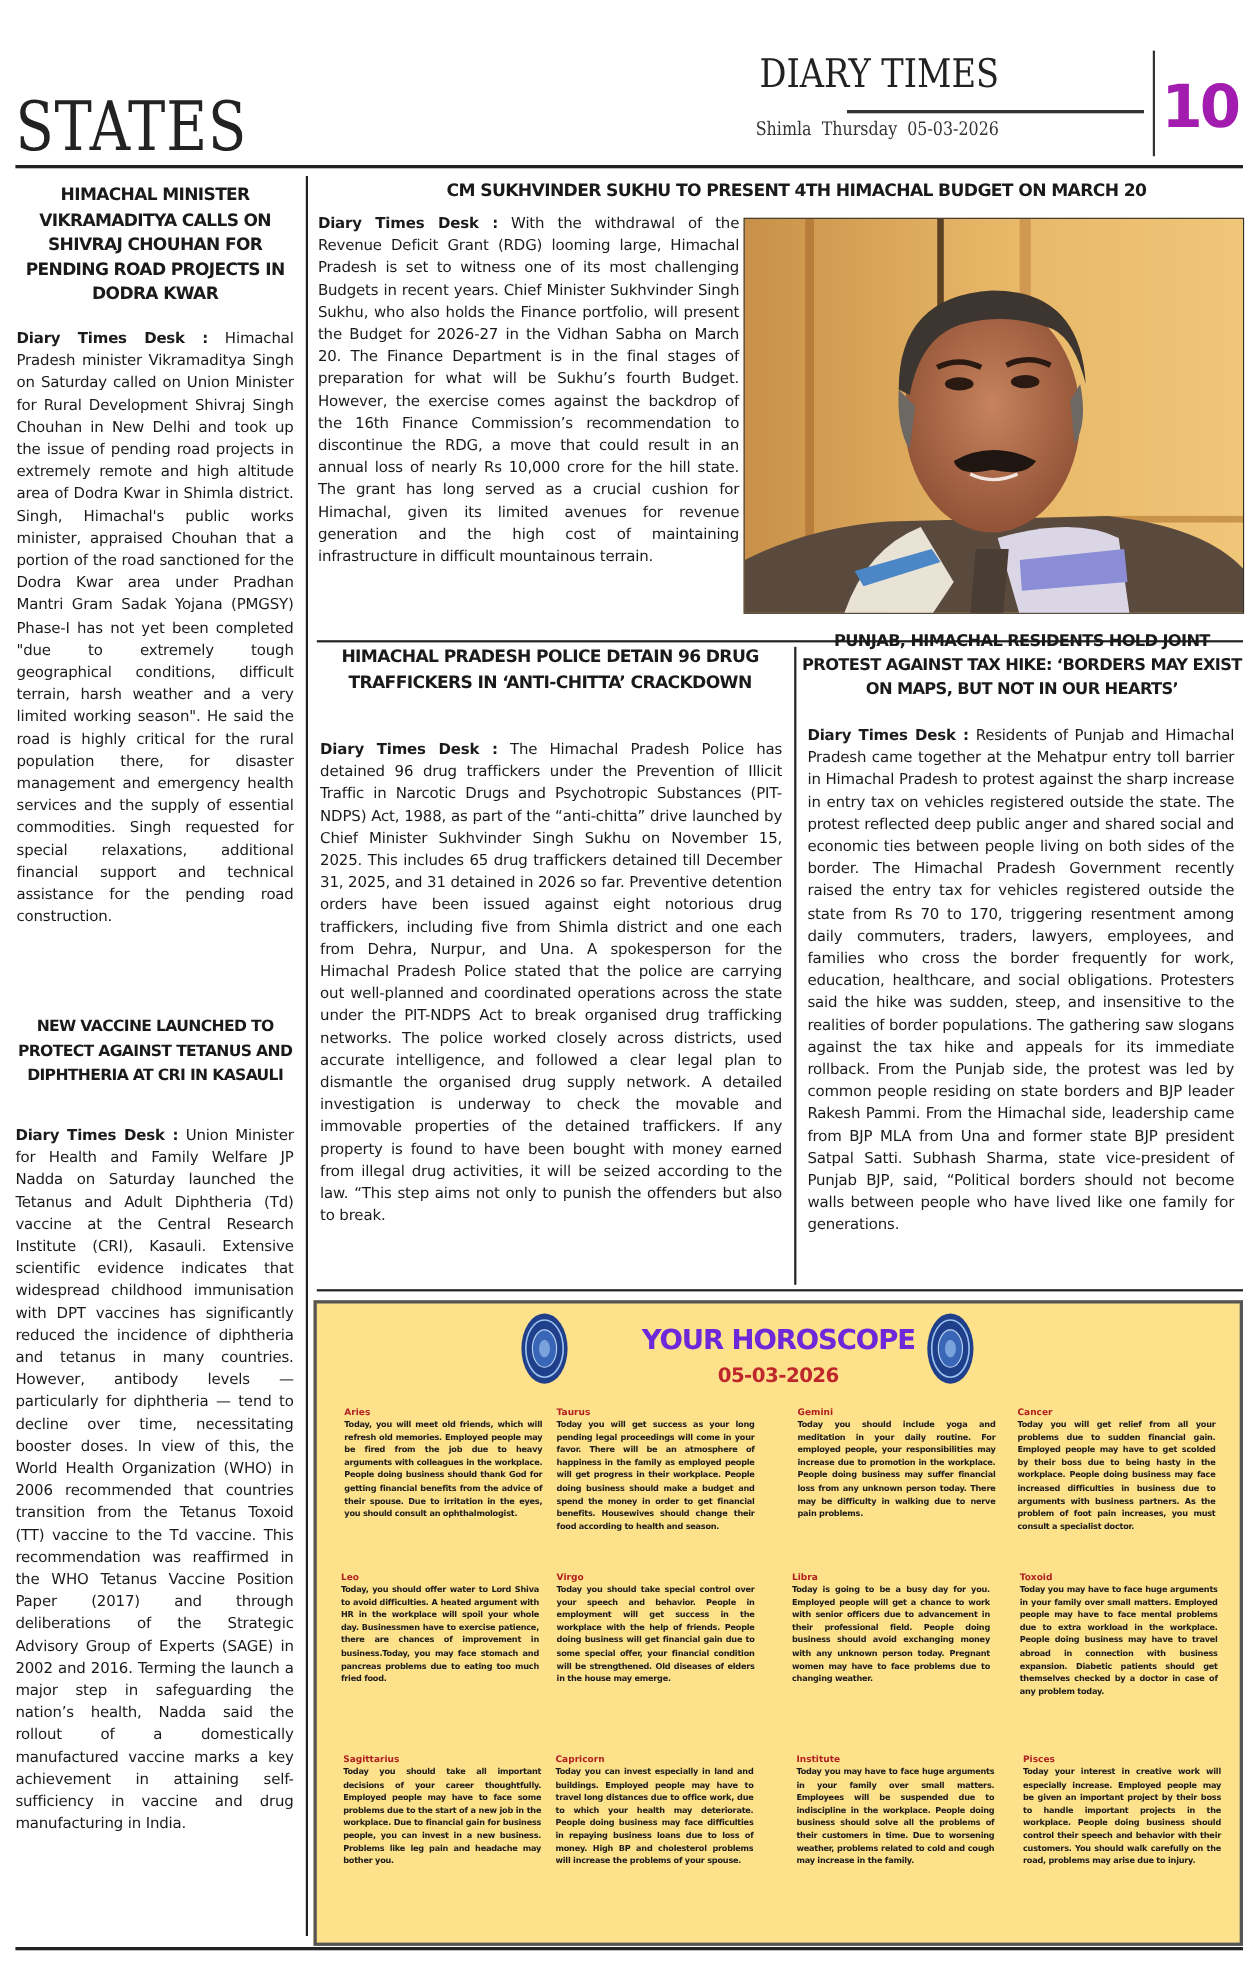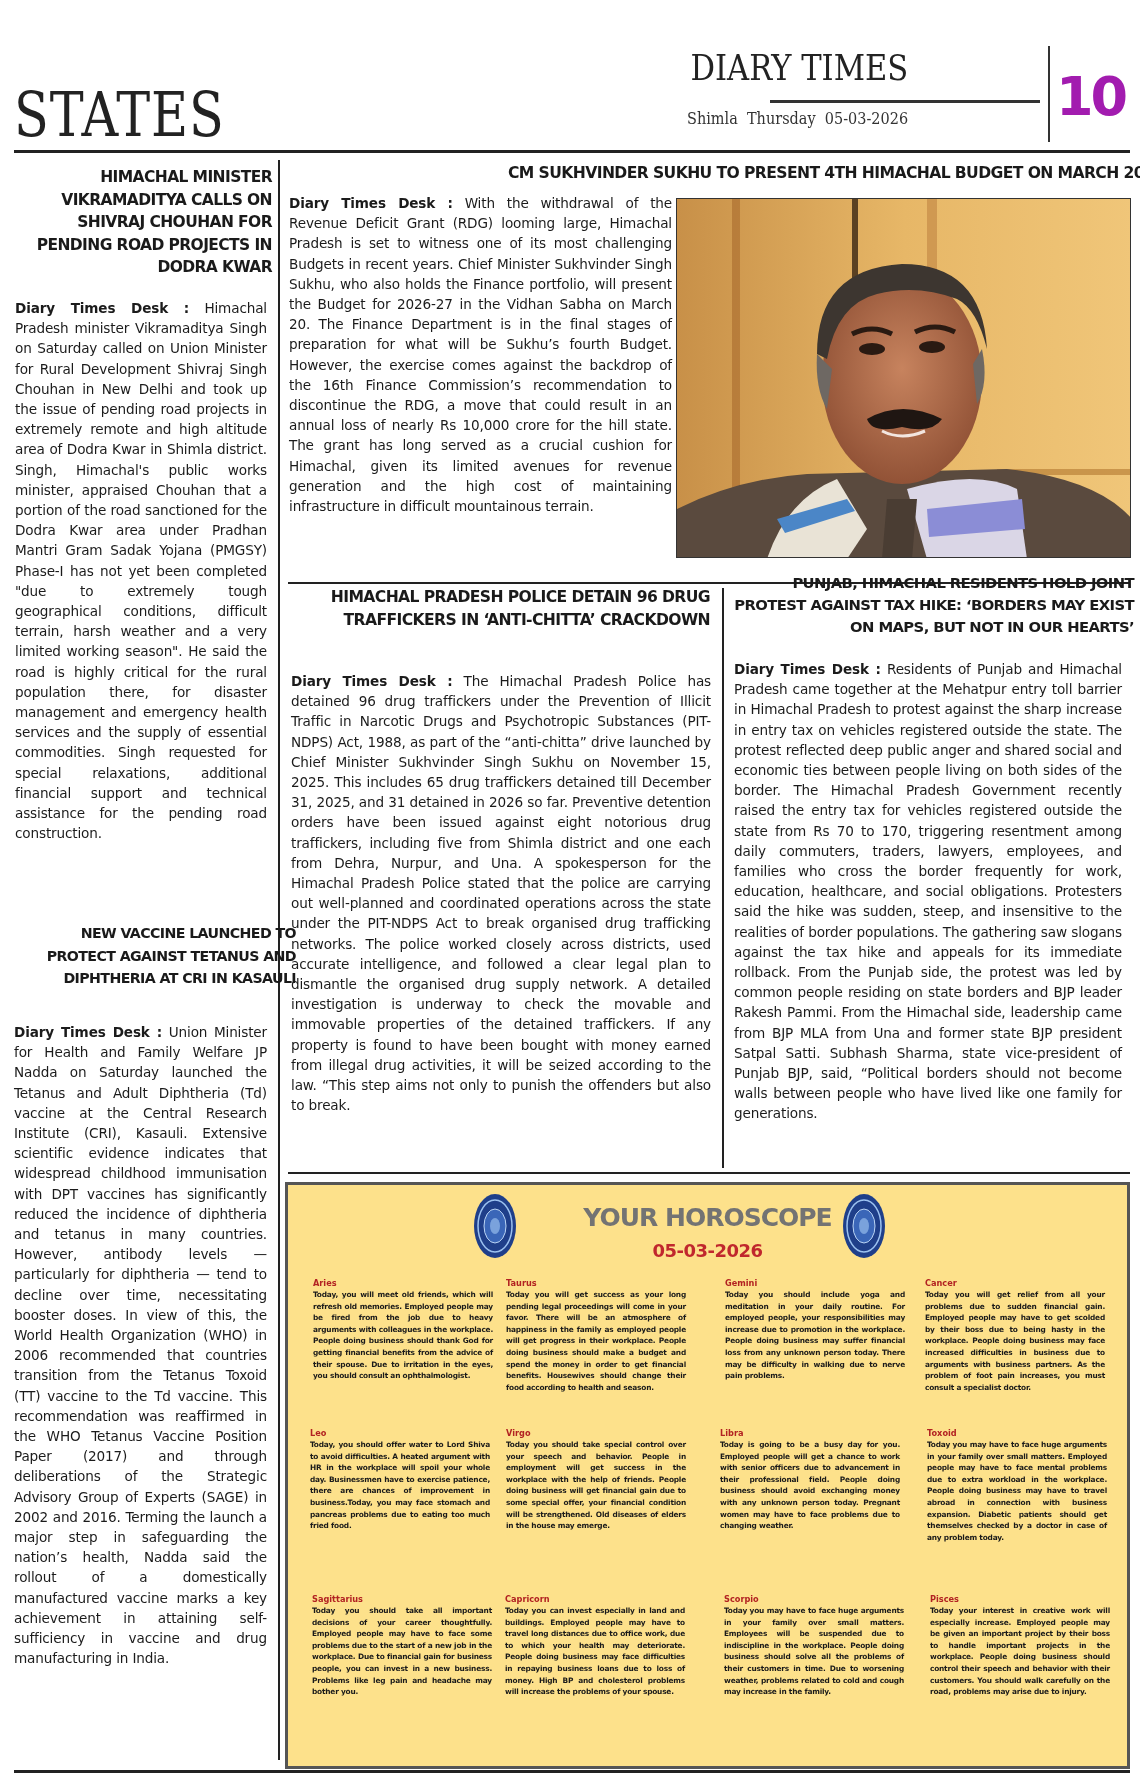--- a/index.html
+++ b/index.html
@@ -14,42 +14,42 @@
   .mast-rule { left: 770px; top: 100px; width: 270px; height: 3px; background: #333; }
   .mast-dateline { right: 232px; top: 108px; font-family: "DejaVu Serif", serif; font-size: 17px; color: #333; transform: scaleX(0.85); transform-origin: right top; white-space: nowrap; }
   .mast-vrule { left: 1048px; top: 46px; width: 2px; height: 96px; background: #333; }
   .page-number { left: 1056px; top: 70px; font-family: "DejaVu Sans", sans-serif; font-weight: 700; font-size: 54px; color: #a21caf; letter-spacing: -3px; line-height: 1; }
   .top-rule { left: 14px; top: 150px; width: 1116px; height: 3px; background: #222; }
 
   
   .vrule { width: 2px; background: #222; }
 
   
-  .headline { font-family: "DejaVu Sans", sans-serif; font-weight: 700; text-align: right; color: #1a1a1a; letter-spacing: -0.6px; }
+  .headline { font-family: "DejaVu Sans", sans-serif; font-weight: 700; text-align: center; color: #1a1a1a; letter-spacing: -0.6px; }
   .hl-left { left: 10px; top: 166px; width: 262px; font-size: 15.5px; line-height: 22.5px; }
-  .hl-vaccine { left: 10px; top: 922px; width: 262px; font-size: 14.2px; line-height: 22.5px; margin-left: 24px; }
+  .hl-vaccine { left: 10px; top: 922px; width: 262px; font-size: 14.2px; line-height: 22.5px; }
   .hl-budget { left: 304px; top: 162px; width: 840px; font-size: 15.6px; line-height: 22px; }
   .hl-police { left: 290px; top: 586px; width: 420px; font-size: 15.6px; line-height: 23px; }
   .hl-punjab { left: 724px; top: 572px; width: 410px; font-size: 14.8px; line-height: 22px; }
 
   
   .body { font-family: "DejaVu Sans", sans-serif; font-size: 13.6px; line-height: 20.2px; text-align: justify; color: #1b1b1b; letter-spacing: -0.15px; }
   .body .lead { font-weight: 700; }
   .body-left { left: 15px; top: 298px; width: 252px; }
   .body-vaccine { left: 14px; top: 1022px; width: 253px; }
   .body-budget { left: 289px; top: 193px; width: 383px; }
   .body-police { left: 291px; top: 671px; width: 420px; }
   .body-punjab { left: 734px; top: 659px; width: 388px; }
 
   
   .photo { left: 676px; top: 198px; width: 455px; height: 360px; border: 1px solid #333; overflow: hidden; background: #d9a95a; }
 
   
   .horo { left: 285px; top: 1182px; width: 845px; height: 587px; background: #fde18b; border: 3px solid #555; }
-  .horo-title { position: absolute; left: 0; width: 100%; top: 18px; text-align: center; font-family: "DejaVu Sans", sans-serif; font-weight: 700; color: #737373; font-size: 25px; letter-spacing: -1px; }
+  .horo-title { position: absolute; left: 0; width: 100%; top: 18px; text-align: center; font-family: "DejaVu Sans", sans-serif; font-weight: 700; color: #6d28d9; font-size: 25px; letter-spacing: -1px; }
   .horo-date { position: absolute; left: 0; width: 100%; top: 55px; text-align: center; font-family: "DejaVu Sans", sans-serif; font-weight: 700; color: #c0272d; font-size: 18px; letter-spacing: -0.5px; }
   .wheel { position: absolute; top: 8px; width: 44px; height: 66px; }
   .wheel-l { left: 185px; }
   .wheel-r { left: 554px; }
   .sign { position: absolute; width: 180px; }
   .sign-name { font-family: "DejaVu Sans", sans-serif; font-weight: 700; color: #b22222; font-size: 8.2px; line-height: 11px; }
   .sign-text { font-family: "DejaVu Sans", sans-serif; font-weight: 700; color: #1a1a1a; font-size: 7.4px; line-height: 11.6px; text-align: justify; letter-spacing: -0.2px; }
 
   .bottom-rule { left: 14px; top: 1770px; width: 1116px; height: 3px; background: #222; }
 </style>
@@ -199,21 +199,21 @@
 
   <div class="sign" style="left:24px; top:409px;">
     <div class="sign-name">Sagittarius</div>
     <div class="sign-text">Today you should take all important decisions of your career thoughtfully. Employed people may have to face some problems due to the start of a new job in the workplace. Due to financial gain for business people, you can invest in a new business. Problems like leg pain and headache may bother you.</div>
   </div>
   <div class="sign" style="left:217px; top:409px;">
     <div class="sign-name">Capricorn</div>
     <div class="sign-text">Today you can invest especially in land and buildings. Employed people may have to travel long distances due to office work, due to which your health may deteriorate. People doing business may face difficulties in repaying business loans due to loss of money. High BP and cholesterol problems will increase the problems of your spouse.</div>
   </div>
   <div class="sign" style="left:436px; top:409px;">
-    <div class="sign-name">Scorpio</div>
+    <div class="sign-name">Institute</div>
     <div class="sign-text">Today you may have to face huge arguments in your family over small matters. Employees will be suspended due to indiscipline in the workplace. People doing business should solve all the problems of their customers in time. Due to worsening weather, problems related to cold and cough may increase in the family.</div>
   </div>
   <div class="sign" style="left:642px; top:409px;">
     <div class="sign-name">Pisces</div>
     <div class="sign-text">Today your interest in creative work will especially increase. Employed people may be given an important project by their boss to handle important projects in the workplace. People doing business should control their speech and behavior with their customers. You should walk carefully on the road, problems may arise due to injury.</div>
   </div>
 </section>
 
 <div class="abs bottom-rule"></div>
 

